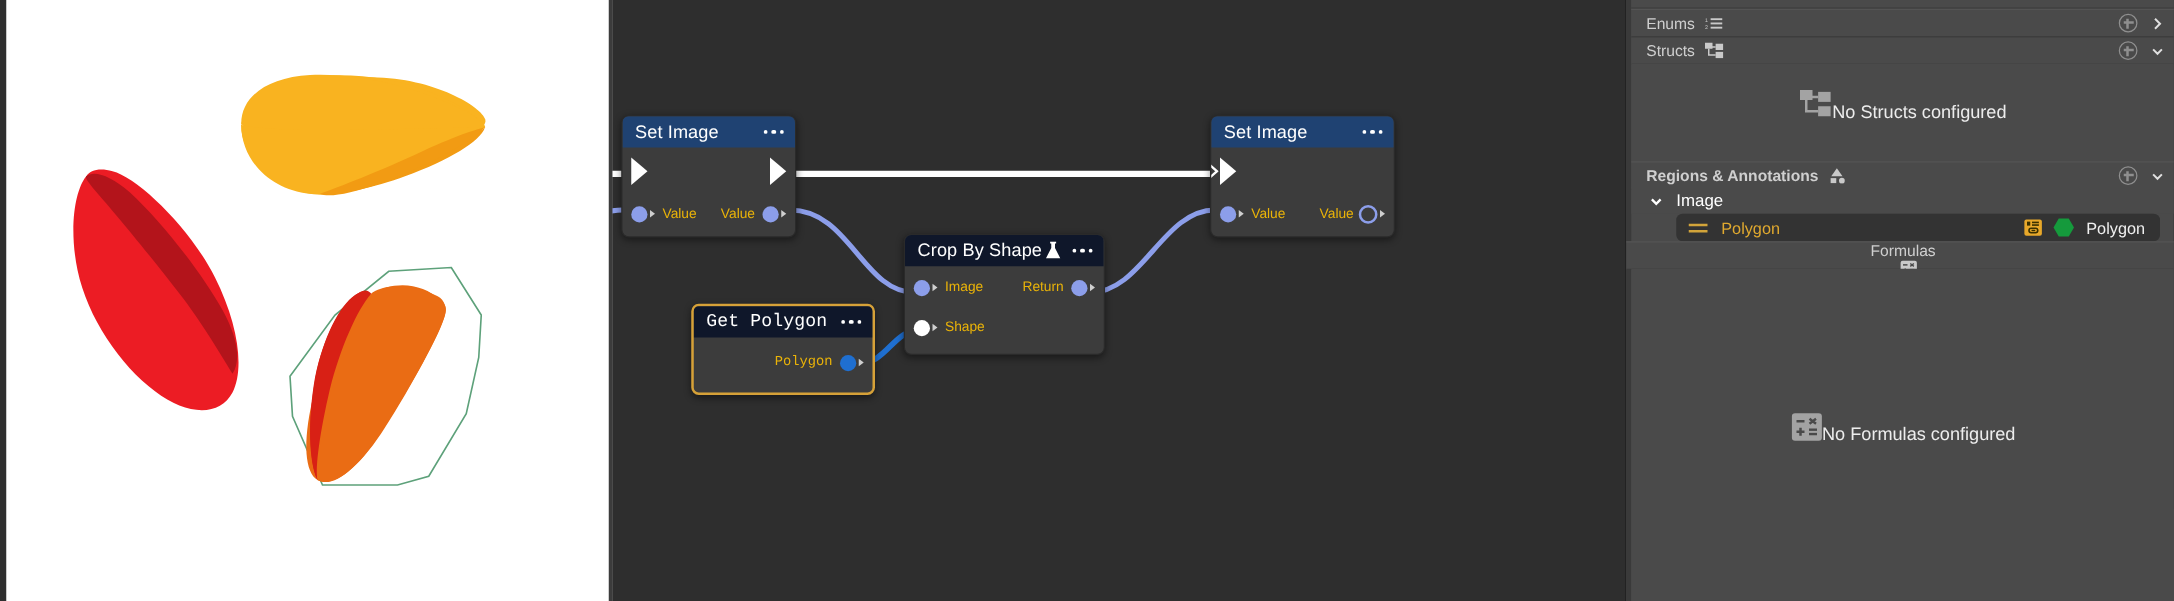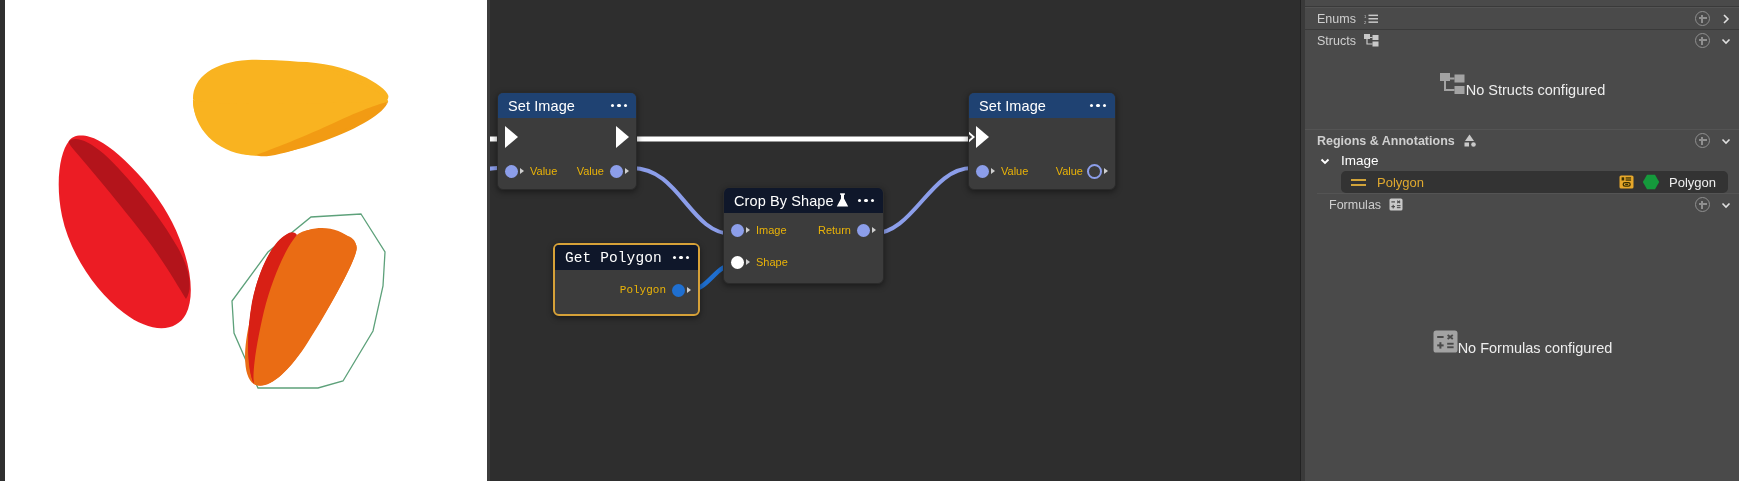--- a/index.html
+++ b/index.html
@@ -417,21 +417,21 @@
         </svg>
       </span>
       <span class="hexico">
         <svg width="18" height="16" viewBox="0 0 18 16">
           <path d="M5 0.8 L13 0.8 L17.2 8 L13 15.2 L5 15.2 L0.8 8 Z" fill="#159a3c"></path>
         </svg>
       </span>
       <span class="i-type">Polygon</span>
     </div>
 
-    <div class="sec-head" style="position:absolute;left:16px;top:193px;right:0;">
+    <div class="sec-head" style="position:absolute;left:0;top:193px;right:0;flex-direction:column;">
       <span class="sec-title">Formulas</span>
       <span class="sec-icon">
         <svg width="14" height="13" viewBox="0 0 14 13">
           <rect x="0.5" y="0.5" width="13" height="12" rx="1.6" fill="#c9c9c9"></rect>
           <rect x="2.4" y="3.3" width="3.6" height="1.2" fill="#4a4a4a"></rect>
           <path d="M8.2 2.8 L11.1 5.1 M11.1 2.8 L8.2 5.1" stroke="#4a4a4a" stroke-width="1.1"></path>
           <rect x="2.4" y="8" width="3.6" height="1.2" fill="#4a4a4a"></rect>
           <rect x="3.6" y="6.8" width="1.2" height="3.6" fill="#4a4a4a"></rect>
           <rect x="7.9" y="7.1" width="3.6" height="1.1" fill="#4a4a4a"></rect>
           <rect x="7.9" y="9.1" width="3.6" height="1.1" fill="#4a4a4a"></rect>

